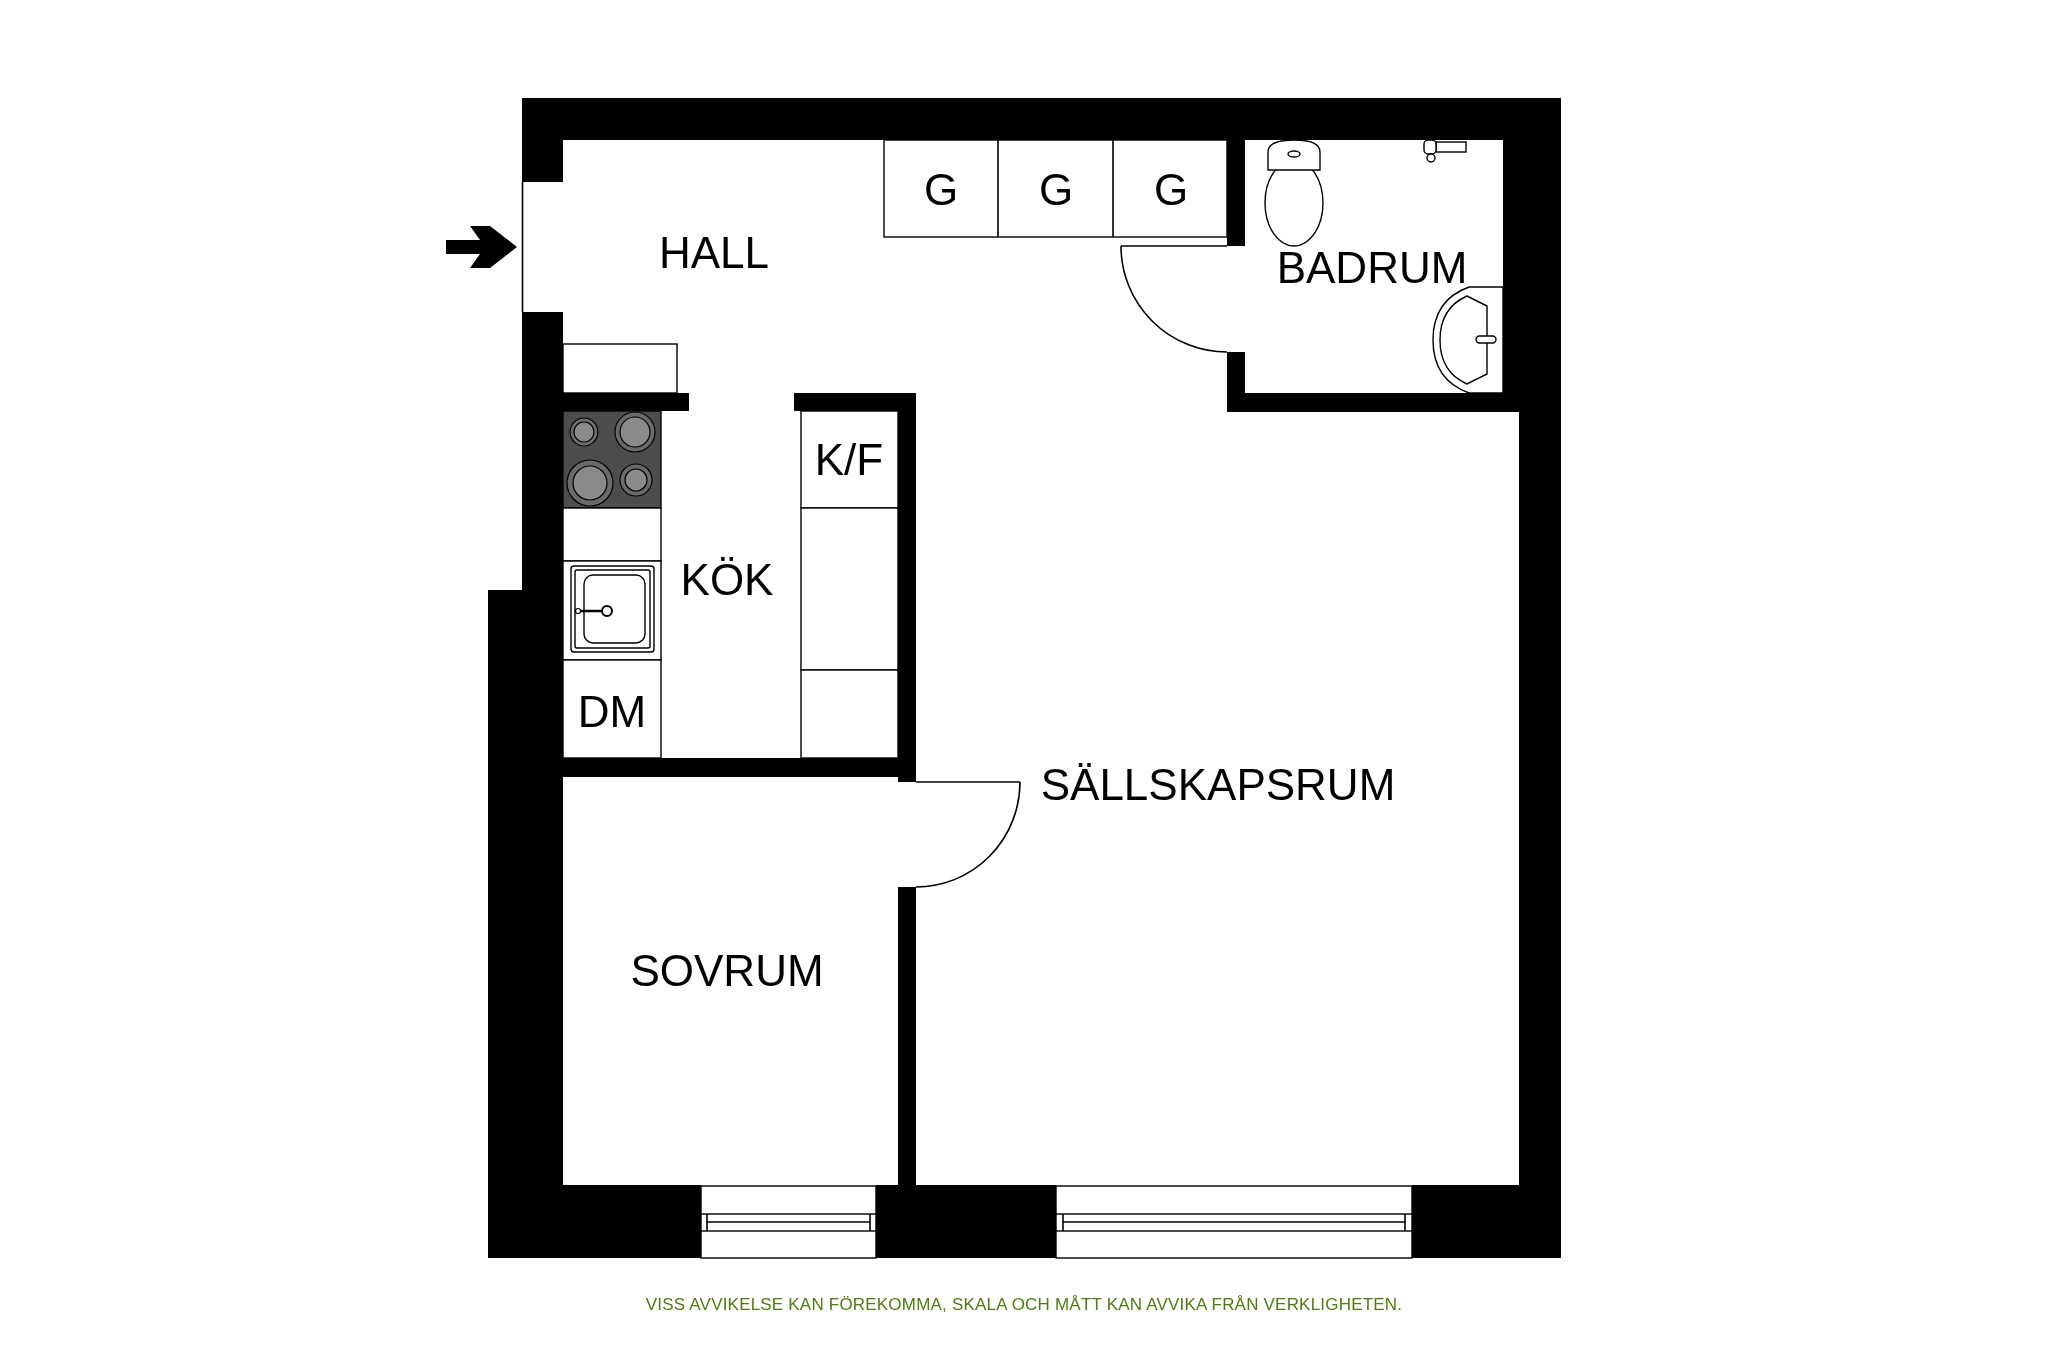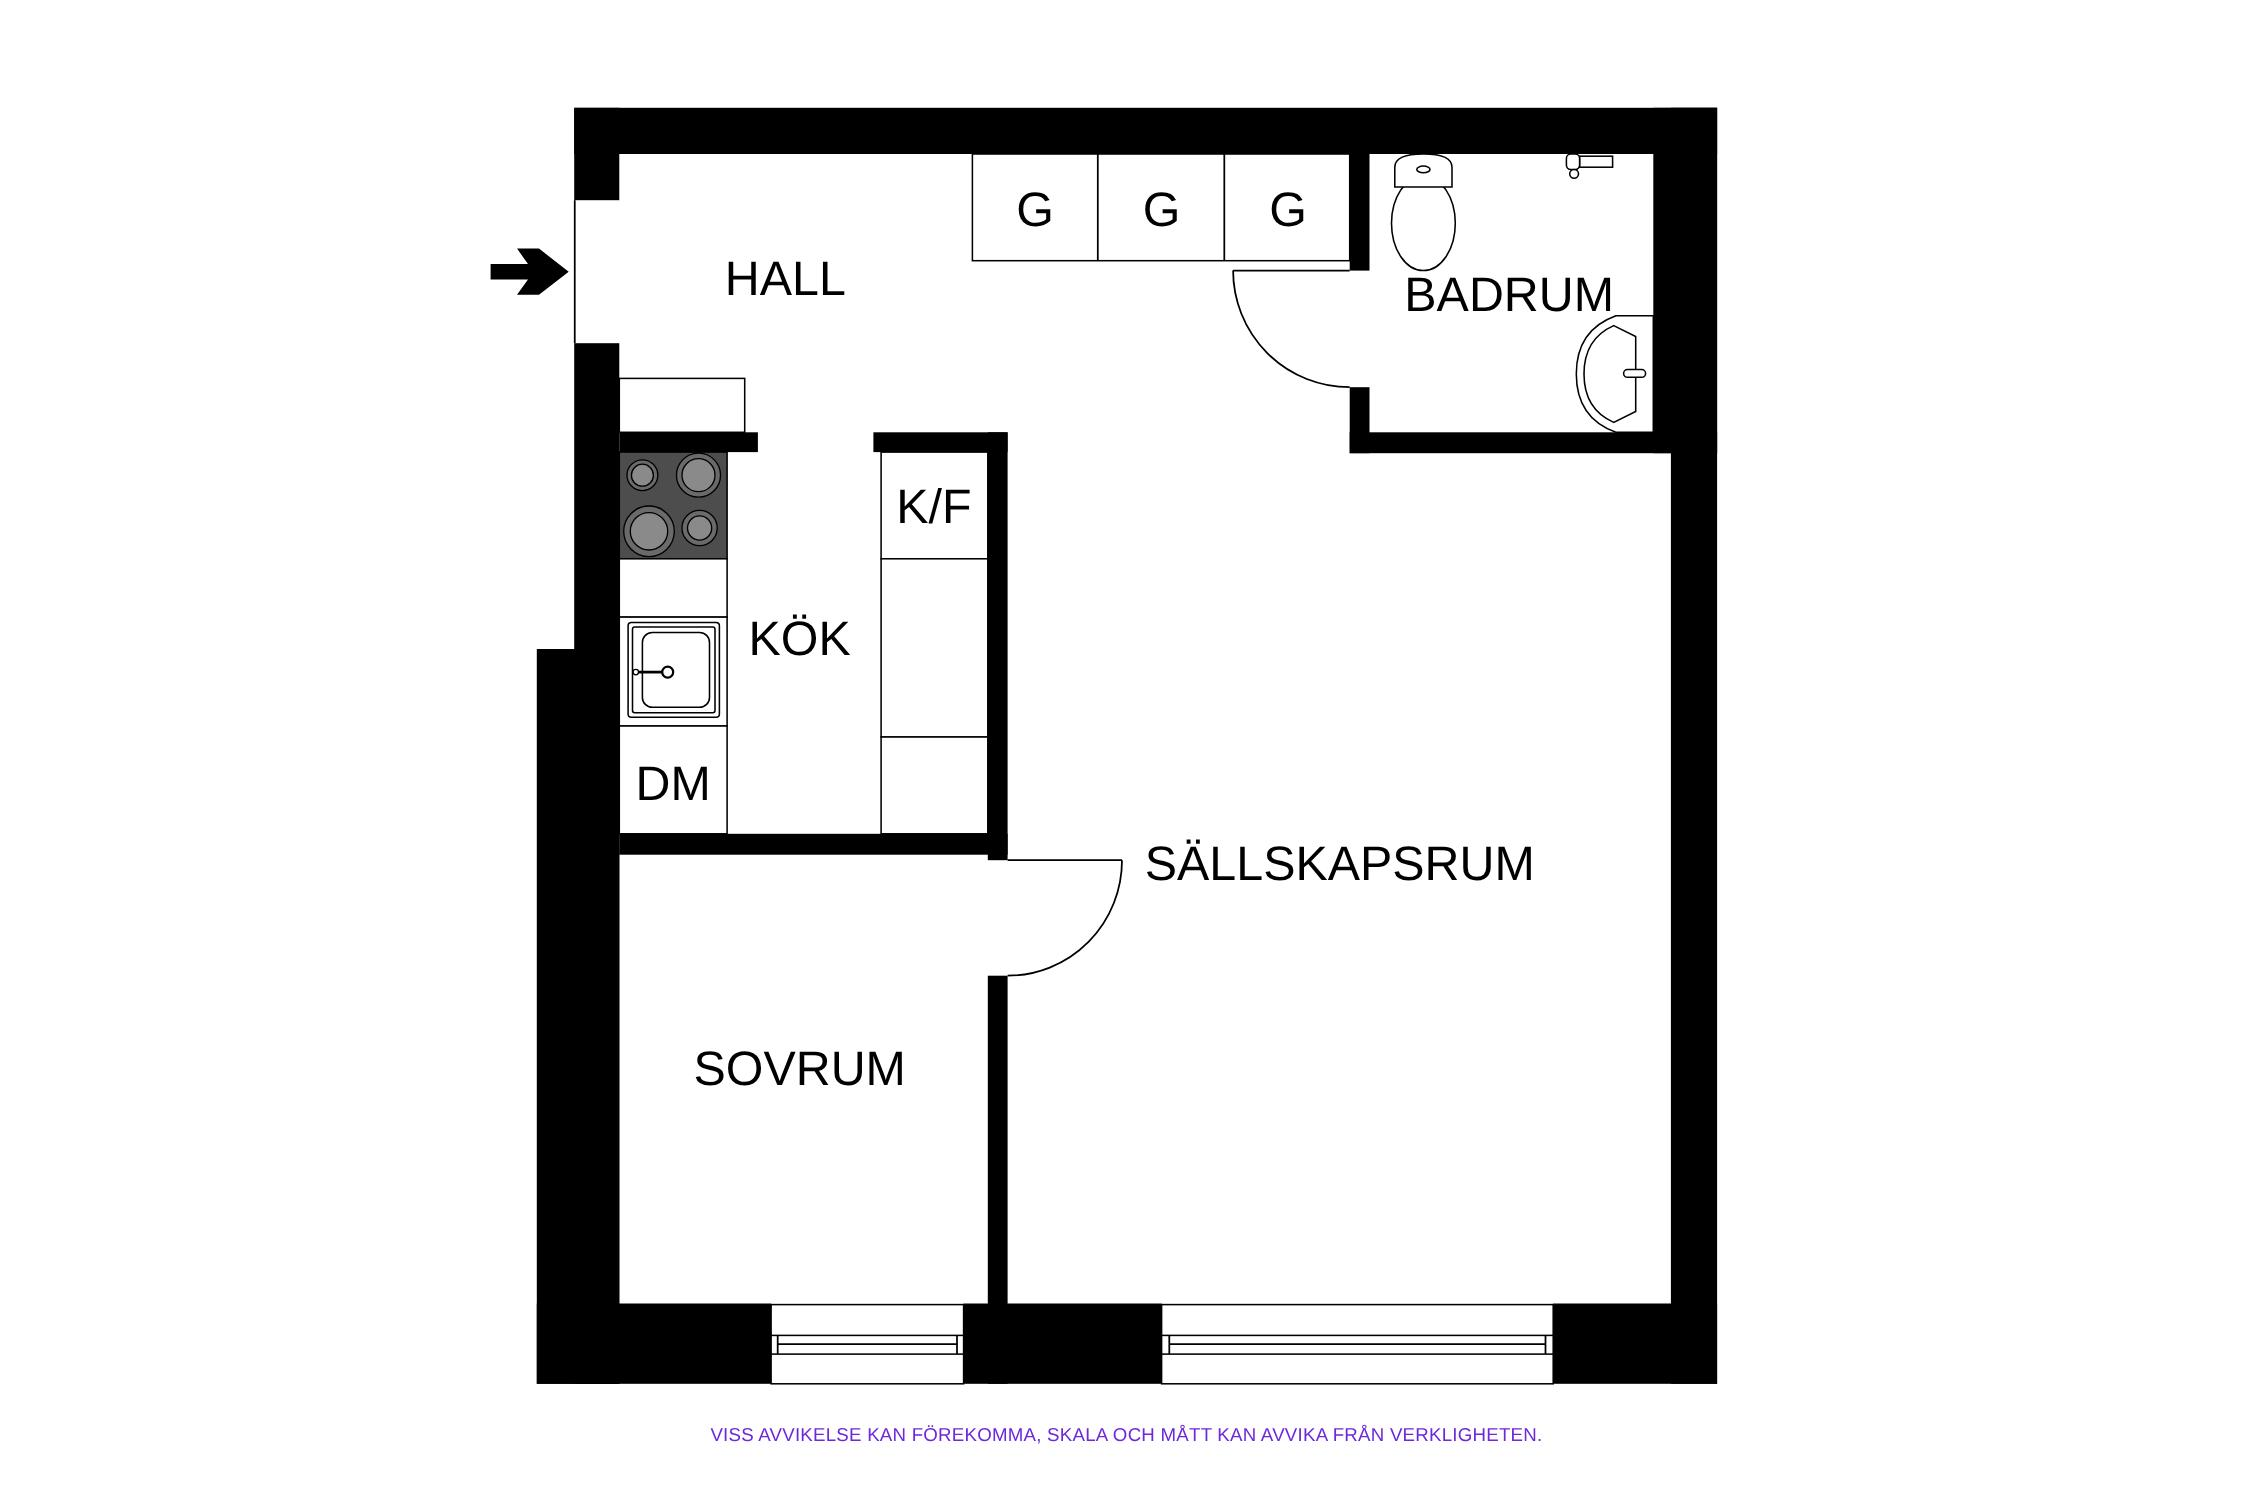--- a/index.html
+++ b/index.html
@@ -6,21 +6,21 @@
   body { width: 2048px; height: 1365px; position: relative; overflow: hidden;
          font-family: "Liberation Sans", sans-serif; }
   svg#plan { position: absolute; left: 0; top: 0; width: 2048px; height: 1365px; }
   .wall { fill: #000000; }
   .line { fill: none; stroke: #000; stroke-width: 1.6; }
   .thin { fill: #ffffff; stroke: #000; stroke-width: 1.4; }
   .label { font-family: "Liberation Sans", sans-serif; fill: #000; }
   .room-label { font-size: 44px; }
   .fixture-label { font-size: 44px; }
   .footer { position: absolute; left: 0; width: 2048px; top: 1295px;
-            text-align: center; font-size: 17px; color: #6d28d9; letter-spacing: 0.2px; }
+            text-align: center; font-size: 17px; color: #4d7c0f; letter-spacing: 0.2px; }
 </style>
 </head>
 <body>
 
 <svg id="plan" viewBox="0 0 2048 1365" xmlns="http://www.w3.org/2000/svg">
 
   <g>
 
     <rect class="wall" x="522" y="98" width="1039" height="42"></rect>
 

